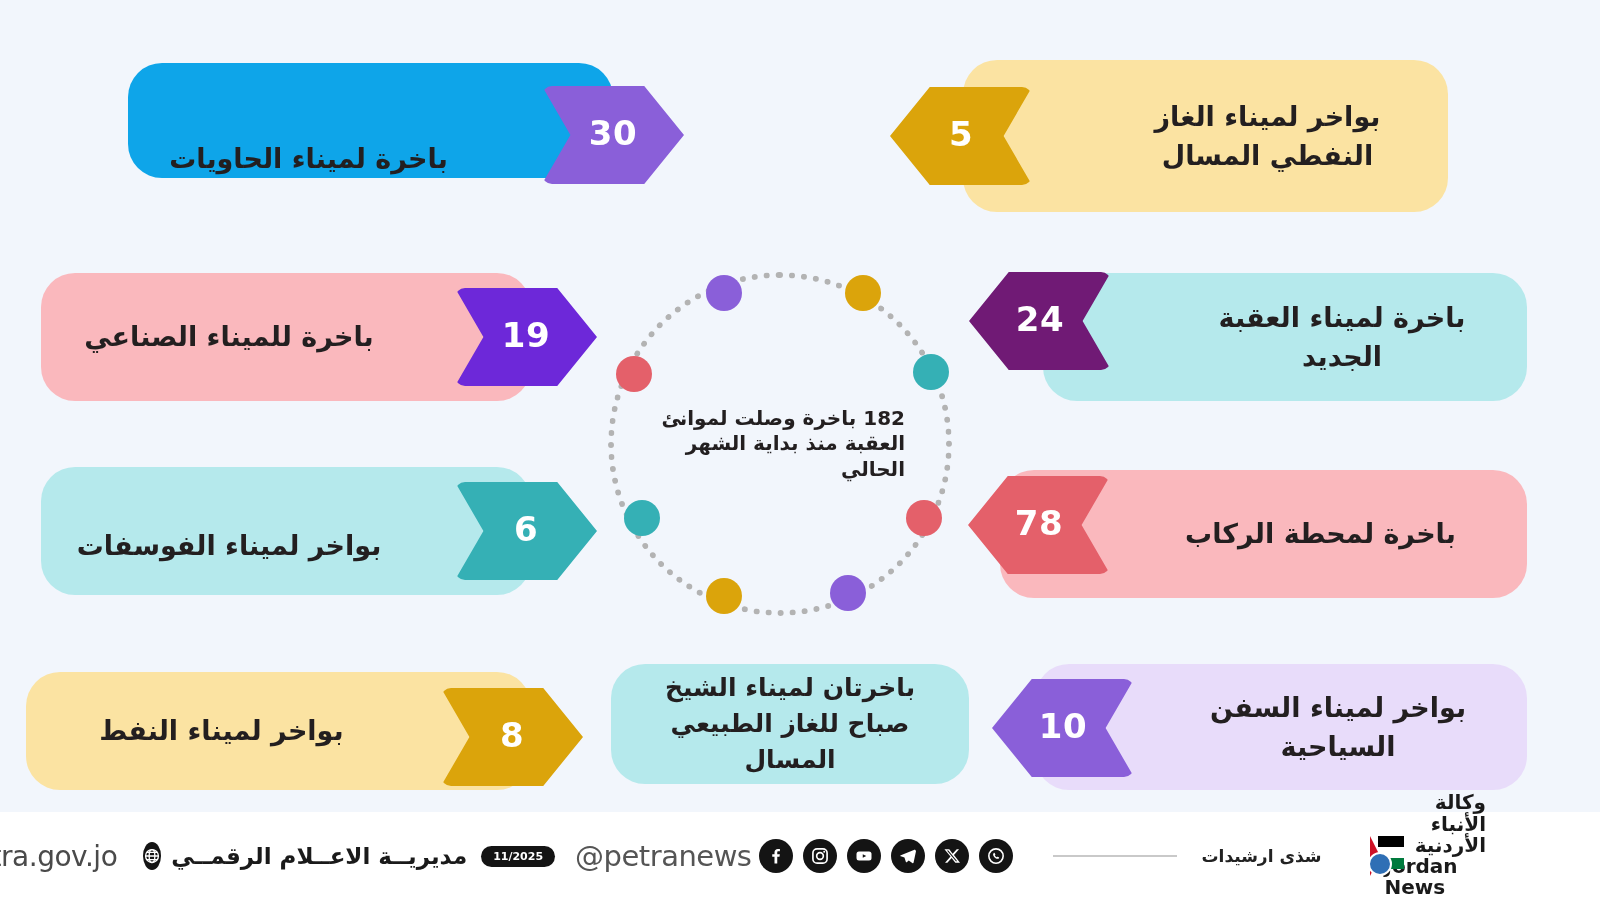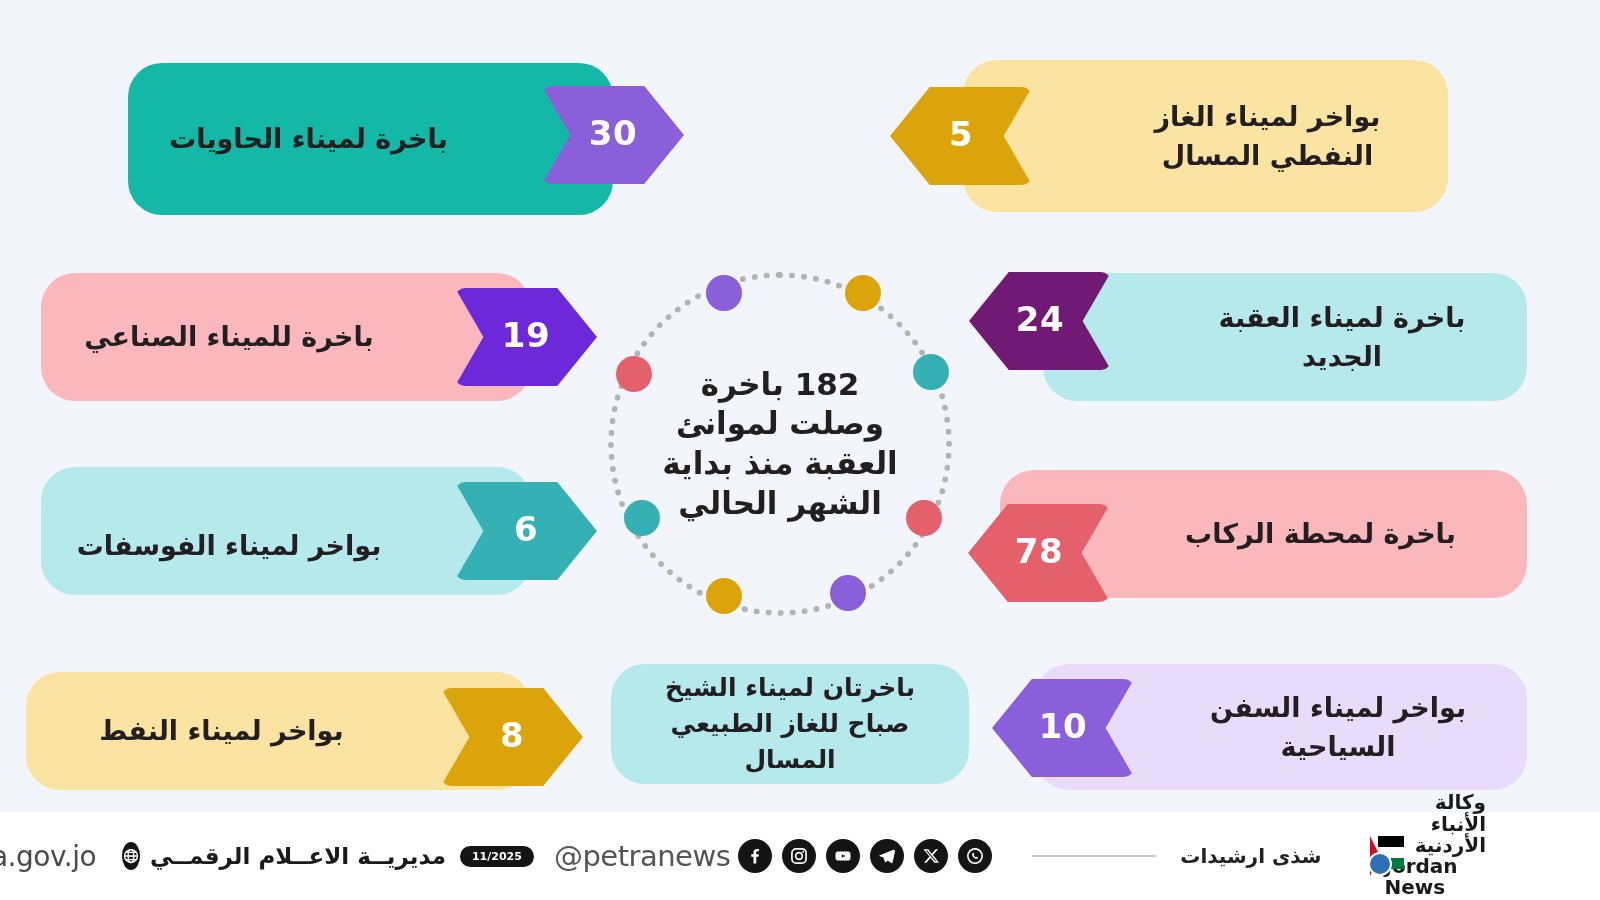--- a/index.html
+++ b/index.html
@@ -60,24 +60,23 @@
     position:absolute;
     left:608px;top:272px;
     width:344px;height:344px;
     border-radius:50%;
     border:6px dotted #b3b3b3;
     box-sizing:border-box;
     display:flex;align-items:center;justify-content:center;
   }
   #center-text{
     font-weight:bold;
-    font-size:31px;
+    font-size:20px;
     line-height:1.28;
     color:#231f20;
-    text-align:center;
     width:250px;
     direction:rtl;
   }
   .cdot{position:absolute;border-radius:50%;}
 
   
   #footer{
     position:absolute;left:0;top:812px;width:1600px;height:88px;
     background:#ffffff;
     display:flex;align-items:center;
@@ -87,21 +86,21 @@
   .logo-ar{font-size:20px;font-weight:bold;color:#1a1a1a;direction:rtl;}
   .logo-en{font-size:20px;font-weight:bold;color:#1a1a1a;direction:ltr;}
   .flag{position:relative;width:34px;height:40px;margin-left:4px;}
   .flag .bar{position:absolute;left:8px;width:26px;height:11px;}
   .globe{
     width:24px;height:24px;border-radius:50%;
     background:#2f6fb5;position:absolute;left:-2px;bottom:0;
     border:2px solid #ffffff;box-sizing:border-box;
   }
   #credit{
-    font-size:20px;font-weight:bold;color:#222;direction:rtl;
+    font-size:17px;font-weight:bold;color:#222;direction:rtl;
     margin-right:44px;white-space:nowrap;
   }
   .hrule{height:2px;background:#c9c9c9;flex:0 0 auto;}
   #socials{display:flex;align-items:center;direction:ltr;margin-right:22px;}
   .sicon{
     width:34px;height:34px;border-radius:50%;
     background:#141414;margin-right:10px;
     display:flex;align-items:center;justify-content:center;
     color:#ffffff;
   }
@@ -120,21 +119,21 @@
     display:flex;align-items:center;justify-content:center;color:#fff;
     margin-right:10px;margin-left:10px;
   }
   #site{font-size:28px;color:#4a4a4a;direction:ltr;letter-spacing:-0.5px;margin-right:16px;}
 </style>
 </head>
 <body>
 
 <div id="stage">
 
-  <div class="card" style="left:128px;top:63px;width:485px;height:152px;background:#14b8a6;">
+  <div class="card" style="left:128px;top:63px;width:485px;height:115px;background:#0ea5e9;align-items:flex-end;">
     <div class="card-label" style="padding:0 150px 0 26px;">باخرة لميناء الحاويات</div>
   </div>
   <div class="badge right" style="left:542px;top:86px;background:#8a5fd9;">
     <span>30</span>
   </div>
 
   <div class="card" style="left:963px;top:60px;width:485px;height:152px;background:#fbe3a2;">
     <div class="card-label" style="padding:0 26px 0 150px;">بواخر لميناء الغاز النفطي المسال</div>
   </div>
   <div class="badge left" style="left:890px;top:87px;background:#dba40b;">
@@ -158,21 +157,21 @@
   <div class="card" style="left:41px;top:467px;width:490px;height:128px;background:#b5e9ec;">
     <div class="card-label" style="padding:0 140px 0 26px;margin-top:30px;">بواخر لميناء الفوسفات</div>
   </div>
   <div class="badge right" style="left:455px;top:482px;background:#35b0b5;">
     <span>6</span>
   </div>
 
   <div class="card" style="left:1000px;top:470px;width:527px;height:128px;background:#fab8bd;">
     <div class="card-label" style="padding:0 26px 0 140px;">باخرة لمحطة الركاب</div>
   </div>
-  <div class="badge left" style="left:968px;top:504px;background:#e4606a;">
+  <div class="badge left" style="left:968px;top:476px;background:#e4606a;">
     <span>78</span>
   </div>
 
   <div class="card" style="left:26px;top:672px;width:505px;height:118px;background:#fbe3a2;">
     <div class="card-label" style="padding:0 140px 0 26px;">بواخر لميناء النفط</div>
   </div>
   <div class="badge right" style="left:441px;top:688px;background:#dba40b;">
     <span>8</span>
   </div>
 

